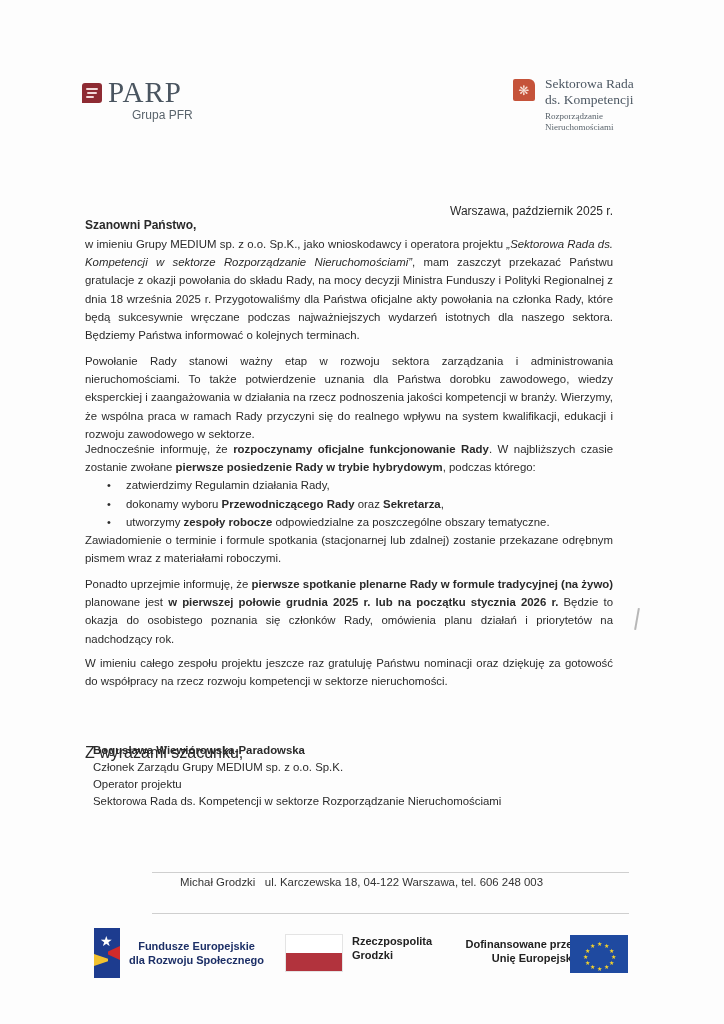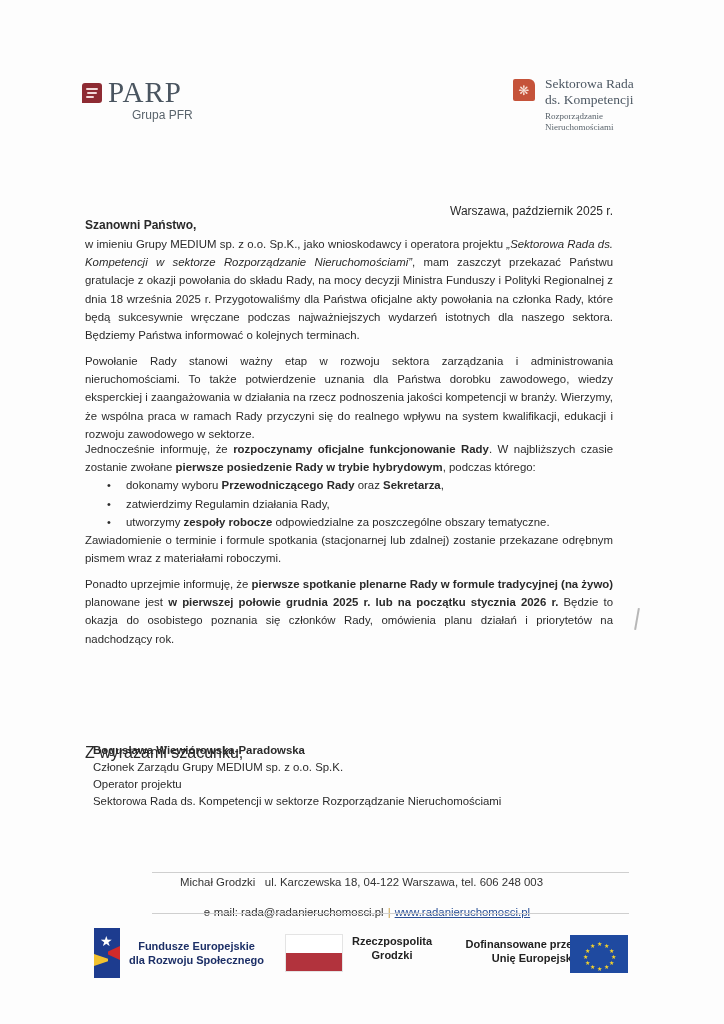--- a/index.html
+++ b/index.html
@@ -59,21 +59,21 @@
   .footer-line2 a { color: #2a4f95; text-decoration: underline; }
 
   
   .fe-logo { position: absolute; left: 94px; top: 928px; display: flex; align-items: center; }
   .fe-mark { width: 26px; height: 50px; background: #1d3c8f; position: relative; overflow: hidden; }
   .fe-mark .star { position: absolute; left: 6px; top: 6px; color: #fff; font-size: 14px; line-height: 1; }
   .fe-mark .y { position: absolute; left: 0; top: 26px; width: 14px; height: 12px; background: #f2c230; clip-path: polygon(0 0, 100% 40%, 100% 60%, 0 100%); }
   .fe-mark .r { position: absolute; left: 14px; top: 18px; width: 12px; height: 14px; background: #d22a2a; clip-path: polygon(0 40%, 100% 0, 100% 100%, 0 60%); }
   .fe-text { margin-left: 9px; font-size: 11px; line-height: 14px; color: #1c2f66; font-weight: bold; text-align: center; }
 
-  .pl-logo { position: absolute; left: 285px; top: 934px; display: flex; align-items: flex-start; text-align: center; }
+  .pl-logo { position: absolute; left: 285px; top: 934px; display: flex; align-items: flex-start; }
   .pl-flag { width: 58px; height: 38px; border: 1px solid #e4e4e4; display: flex; flex-direction: column; }
   .pl-flag .w { flex: 1; background: #ffffff; }
   .pl-flag .r { flex: 1; background: #b2333d; }
   .pl-text { margin-left: 9px; font-size: 11px; line-height: 14px; color: #222; font-weight: bold; }
 
   .eu-text { position: absolute; left: 454px; top: 937px; font-size: 11px; line-height: 14px; color: #222; font-weight: bold; text-align: right; width: 124px; }
   .eu-flag { position: absolute; left: 570px; top: 935px; width: 58px; height: 38px; background: #1f4aa0; }
   .eu-flag span { position: absolute; color: #f5d22a; font-size: 6px; line-height: 1; }
 </style>
 </head>
@@ -111,51 +111,49 @@
   </div>
 
   <div class="para p2">Powołanie Rady stanowi ważny etap w rozwoju sektora zarządzania i administrowania nieruchomościami. To także potwierdzenie uznania dla Państwa dorobku zawodowego, wiedzy eksperckiej i zaangażowania w działania na rzecz podnoszenia jakości kompetencji w branży. Wierzymy, że wspólna praca w ramach Rady przyczyni się do realnego wpływu na system kwalifikacji, edukacji i rozwoju zawodowego w sektorze.</div>
 
   <div class="para p3">
     <div>
       <span>Jednocześnie informuję, że </span><b>rozpoczynamy oficjalne funkcjonowanie Rady</b><span>. W najbliższych czasie zostanie zwołane </span><b>pierwsze posiedzenie Rady w trybie hybrydowym</b><span>, podczas którego:</span>
     </div>
     <ul class="bullets">
       <li>
-        <span>dokonamy wyboru </span><b>Przewodniczącego Rady</b><span> oraz </span><b>Sekretarza</b><span>,</span>
+        <span>zatwierdzimy Regulamin działania Rady,</span>
       </li>
       <li>
-        <span>zatwierdzimy Regulamin działania Rady,</span>
+        <span>dokonamy wyboru </span><b>Przewodniczącego Rady</b><span> oraz </span><b>Sekretarza</b><span>,</span>
       </li>
       <li>
         <span>utworzymy </span><b>zespoły robocze</b><span> odpowiedzialne za poszczególne obszary tematyczne.</span>
       </li>
     </ul>
     <div>Zawiadomienie o terminie i formule spotkania (stacjonarnej lub zdalnej) zostanie przekazane odrębnym pismem wraz z materiałami roboczymi.</div>
   </div>
 
   <div class="para p4">
     <span>Ponadto uprzejmie informuję, że </span><b>pierwsze spotkanie plenarne Rady w formule tradycyjnej (na żywo)</b><span> planowane jest </span><b>w pierwszej połowie grudnia 2025 r. lub na początku stycznia 2026 r.</b><span> Będzie to okazja do osobistego poznania się członków Rady, omówienia planu działań i priorytetów na nadchodzący rok.</span>
   </div>
   <div class="pen-mark"></div>
 
+  <div class="para p5">W imieniu całego zespołu projektu jeszcze raz gratuluję Państwu nominacji oraz dziękuję za gotowość do współpracy na rzecz rozwoju kompetencji w sektorze nieruchomości.</div>
 
   <div class="closing">Z wyrazami szacunku,</div>
   <div class="signature">
     <div class="name">Bogusława Wiewiórowska-Paradowska</div>
     <div class="it">Członek Zarządu Grupy MEDIUM sp. z o.o. Sp.K.</div>
     <div>Operator projektu</div>
     <div class="it">Sektorowa Rada ds. Kompetencji w sektorze Rozporządzanie Nieruchomościami</div>
   </div>
 
   <div class="footer-rule fr1"></div>
   <div class="footer-line1">Michał Grodzki   ul. Karczewska 18, 04-122 Warszawa, tel. 606 248 003</div>
-  <div class="footer-line2">
-    <span>e-mail: rada@radanieruchomosci.pl</span><span class="sep">|</span><a>www.radanieruchomosci.pl</a>
-  </div>
   <div class="footer-rule fr2"></div>
 
   <div class="fe-logo">
     <div class="fe-mark">
       <span class="star">★</span>
         <span class="y"></span>
         <span class="r"></span>
     </div>
     <div class="fe-text">
       <div>Fundusze Europejskie</div>

